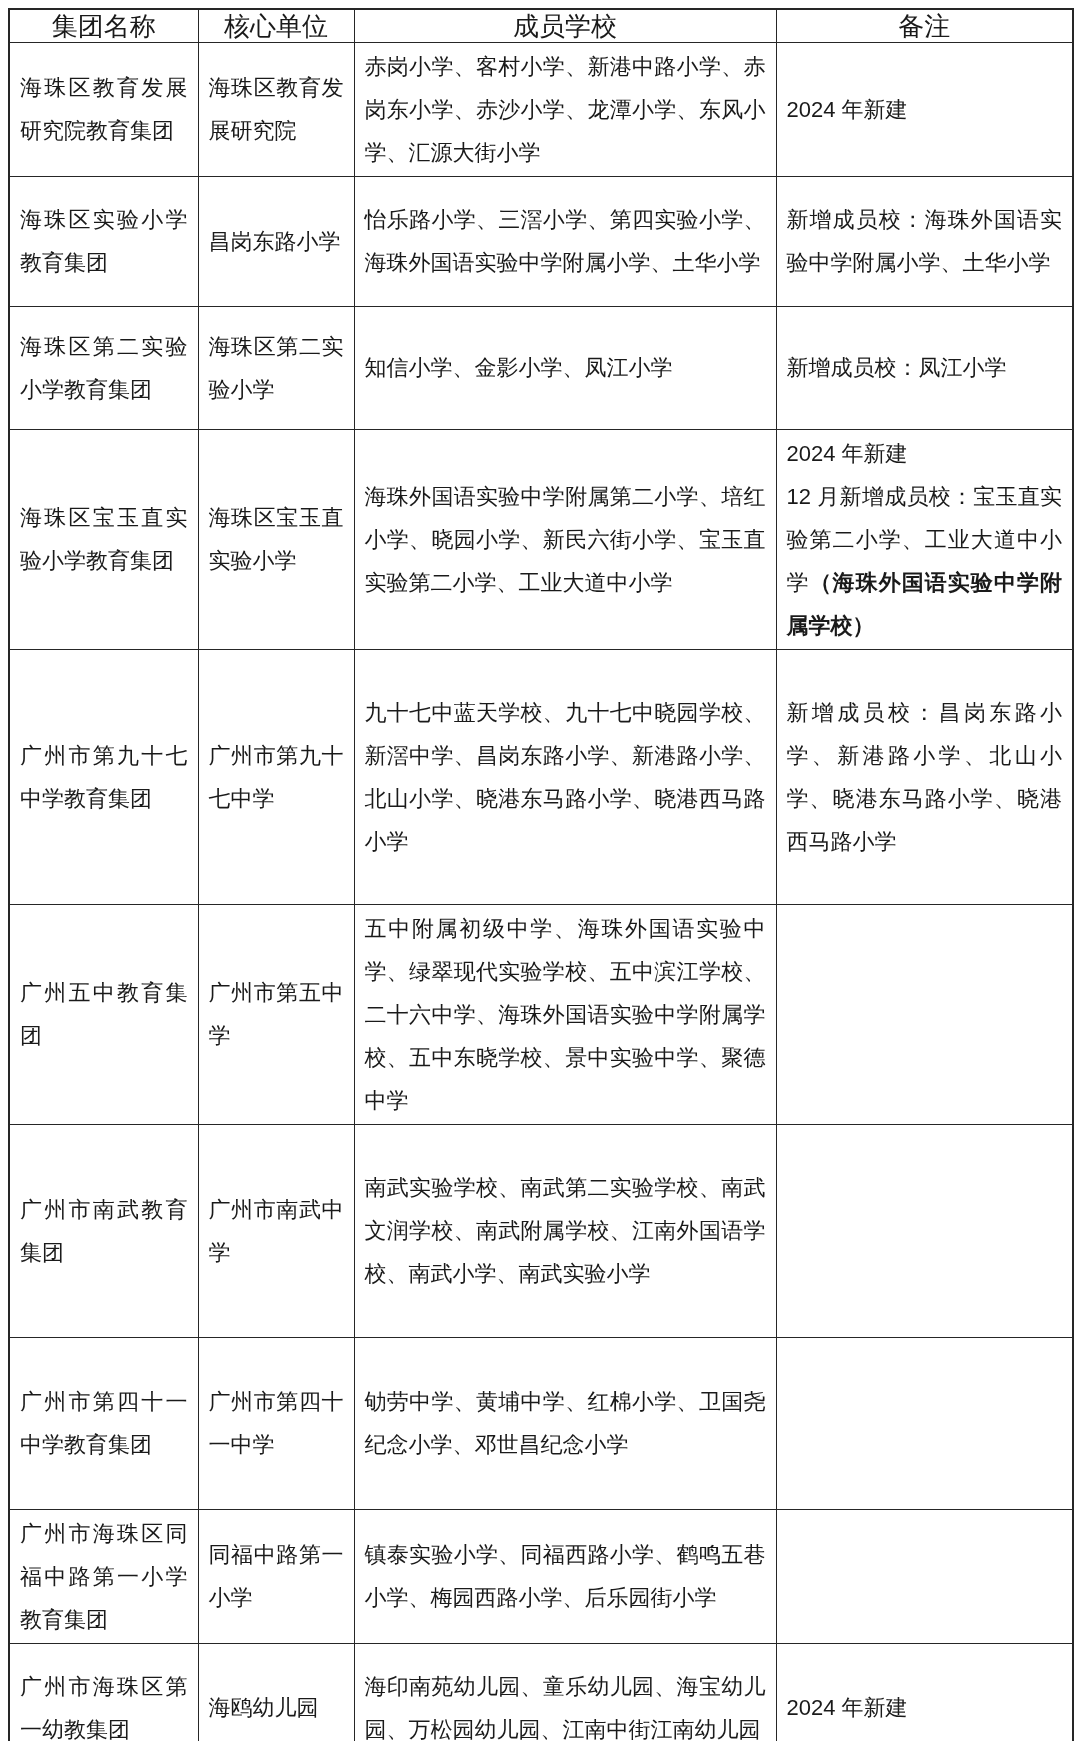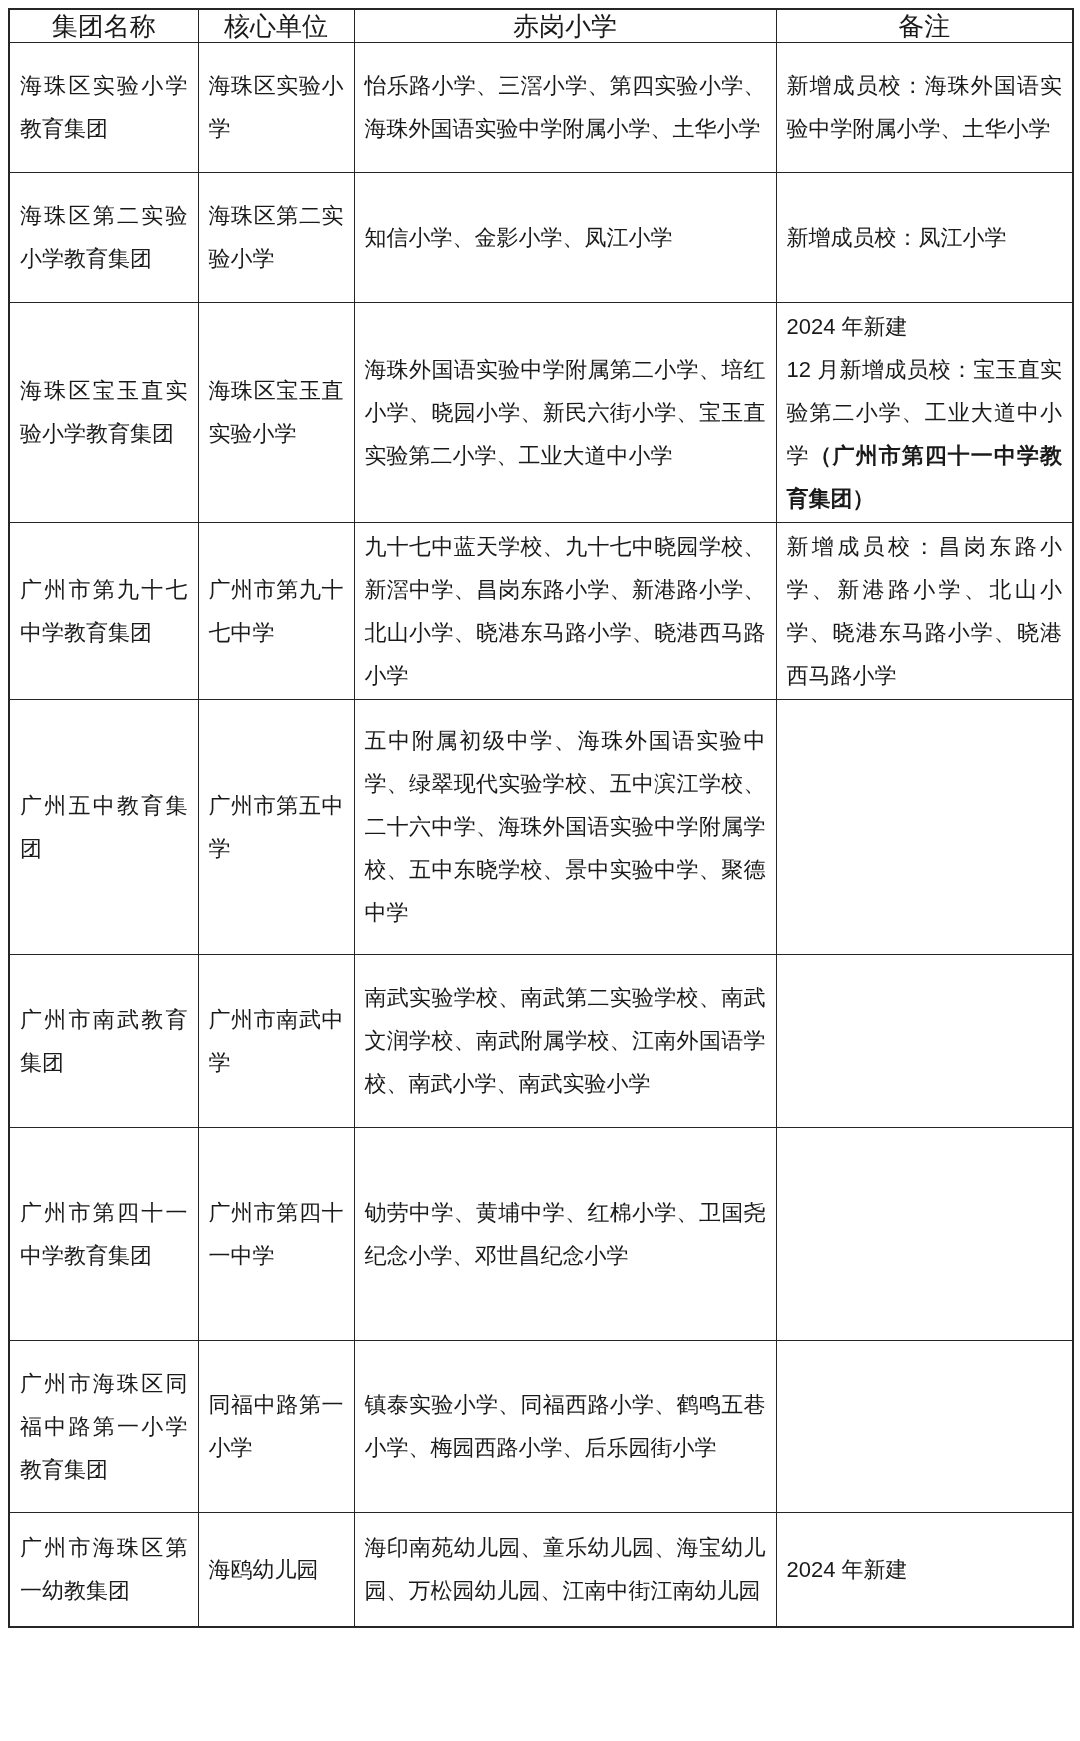--- a/index.html
+++ b/index.html
@@ -66,48 +66,56 @@
     <colgroup>
       <col style="width:189px">
       <col style="width:156px">
       <col style="width:422px">
       <col style="width:297px">
     </colgroup>
     <thead>
       <tr>
         <th>集团名称</th>
         <th>核心单位</th>
-        <th>赤岗小学</th>
+        <th>成员学校</th>
         <th>备注</th>
       </tr>
     </thead>
     <tbody id="table-body">
         <tr>
+          <td class="col-group">海珠区教育发展研究院教育集团</td>
+          <td class="col-core">海珠区教育发展研究院</td>
+          <td class="col-members">赤岗小学、客村小学、新港中路小学、赤岗东小学、赤沙小学、龙潭小学、东风小学、汇源大街小学</td>
+          <td class="col-remark">
+            <div class="remark-line"><span>2024 年新建</span></div>
+          </td>
+        </tr>
+        <tr>
           <td class="col-group">海珠区实验小学教育集团</td>
-          <td class="col-core">海珠区实验小学</td>
+          <td class="col-core">昌岗东路小学</td>
           <td class="col-members">怡乐路小学、三滘小学、第四实验小学、海珠外国语实验中学附属小学、土华小学</td>
           <td class="col-remark">
             <div class="remark-line"><span>新增成员校：海珠外国语实验中学附属小学、土华小学</span></div>
           </td>
         </tr>
         <tr>
           <td class="col-group">海珠区第二实验小学教育集团</td>
           <td class="col-core">海珠区第二实验小学</td>
           <td class="col-members">知信小学、金影小学、凤江小学</td>
           <td class="col-remark">
             <div class="remark-line"><span>新增成员校：凤江小学</span></div>
           </td>
         </tr>
         <tr>
           <td class="col-group">海珠区宝玉直实验小学教育集团</td>
           <td class="col-core">海珠区宝玉直实验小学</td>
           <td class="col-members">海珠外国语实验中学附属第二小学、培红小学、晓园小学、新民六街小学、宝玉直实验第二小学、工业大道中小学</td>
           <td class="col-remark">
             <div class="remark-line"><span>2024 年新建</span></div>
-            <div class="remark-line"><span>12 月新增成员校：宝玉直实验第二小学、工业大道中小学</span><span class="bold-seg">（广州市第四十一中学教育集团）</span></div>
+            <div class="remark-line"><span>12 月新增成员校：宝玉直实验第二小学、工业大道中小学</span><span class="bold-seg">（海珠外国语实验中学附属学校）</span></div>
           </td>
         </tr>
         <tr>
           <td class="col-group">广州市第九十七中学教育集团</td>
           <td class="col-core">广州市第九十七中学</td>
           <td class="col-members">九十七中蓝天学校、九十七中晓园学校、新滘中学、昌岗东路小学、新港路小学、北山小学、晓港东马路小学、晓港西马路小学</td>
           <td class="col-remark">
             <div class="remark-line"><span>新增成员校：昌岗东路小学、新港路小学、北山小学、晓港东马路小学、晓港西马路小学</span></div>
           </td>
         </tr>

